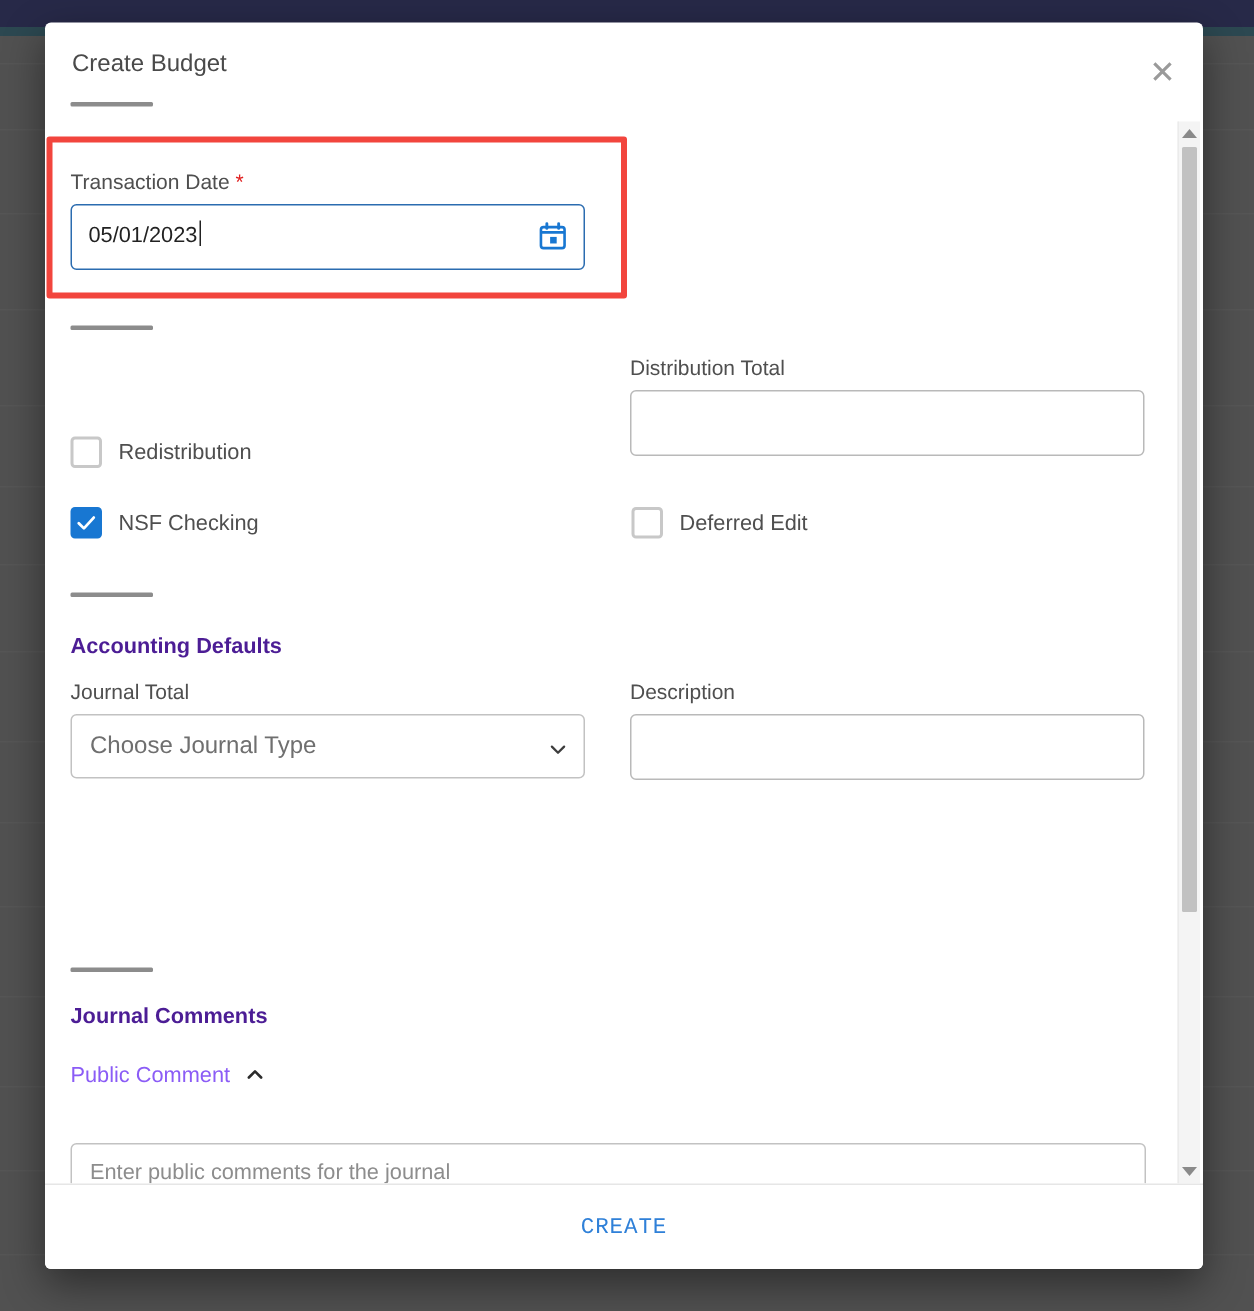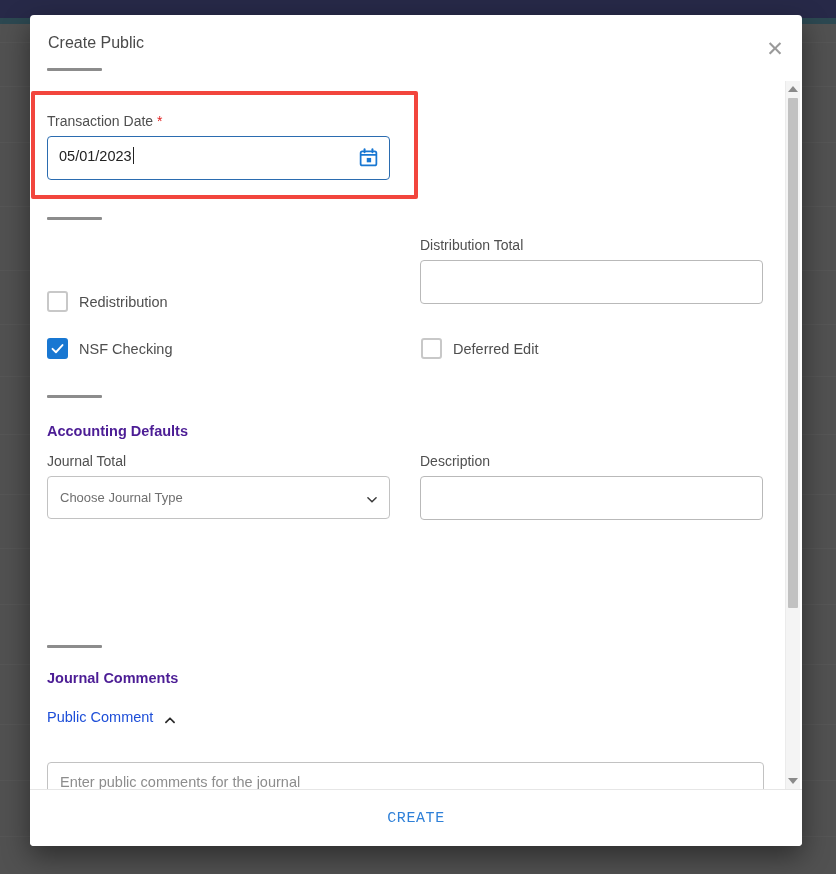--- a/index.html
+++ b/index.html
@@ -174,21 +174,21 @@
   }
 
   .select-box {
     position: relative;
     width: 343px; height: 43px;
     border: 1px solid #c2c2c2;
     border-radius: 4px;
     background: #fff;
     display: flex; align-items: center;
     padding: 0 12px;
-    font-size: 13px;
+    font-size: 16px;
     color: #6f6f6f;
     cursor: pointer;
   }
   .select-caret {
     position: absolute; right: 13px; top: 50%;
     transform: translateY(-50%);
     width: 11px; height: 11px;
   }
 
   
@@ -213,24 +213,24 @@
   }
   .cb.checked svg { display: block; }
   .cb-label {
     margin-left: 11px;
     font-size: 14.5px;
     color: #4f4f4f;
   }
 
   
   #public-comment-toggle {
-    display: flex; align-items: center;
+    display: flex; 
     cursor: pointer;
     font-size: 14.5px;
-    color: #1d4ed8;
+    color: #8b5cf6;
   }
   #public-comment-caret {
     margin-left: 10px;
     width: 13px; height: 9px;
   }
   #public-comment-textarea {
     width: 717px; height: 60px;
     border: 1px solid #c2c2c2;
     border-radius: 4px;
     padding: 11px 12px;
@@ -294,21 +294,21 @@
       <div class="bgrow" style="top: 700px;"></div>
       <div class="bgrow" style="top: 756px;"></div>
       <div class="bgrow" style="top: 812px;"></div>
     </div>
   <div id="scrim"></div>
 </div>
 
 <div id="modal">
 
   <div id="modal-header">
-    <div id="modal-title">Create Public</div>
+    <div id="modal-title">Create Budget</div>
     <div id="header-divider" class="divider"></div>
     <div id="close-button">✕</div>
   </div>
 
   <div id="modal-scroll-area">
     <div id="modal-content">
 
       <div class="col-left" style="top:34px;">
         <label class="field-label">
           <span>Transaction Date</span>

